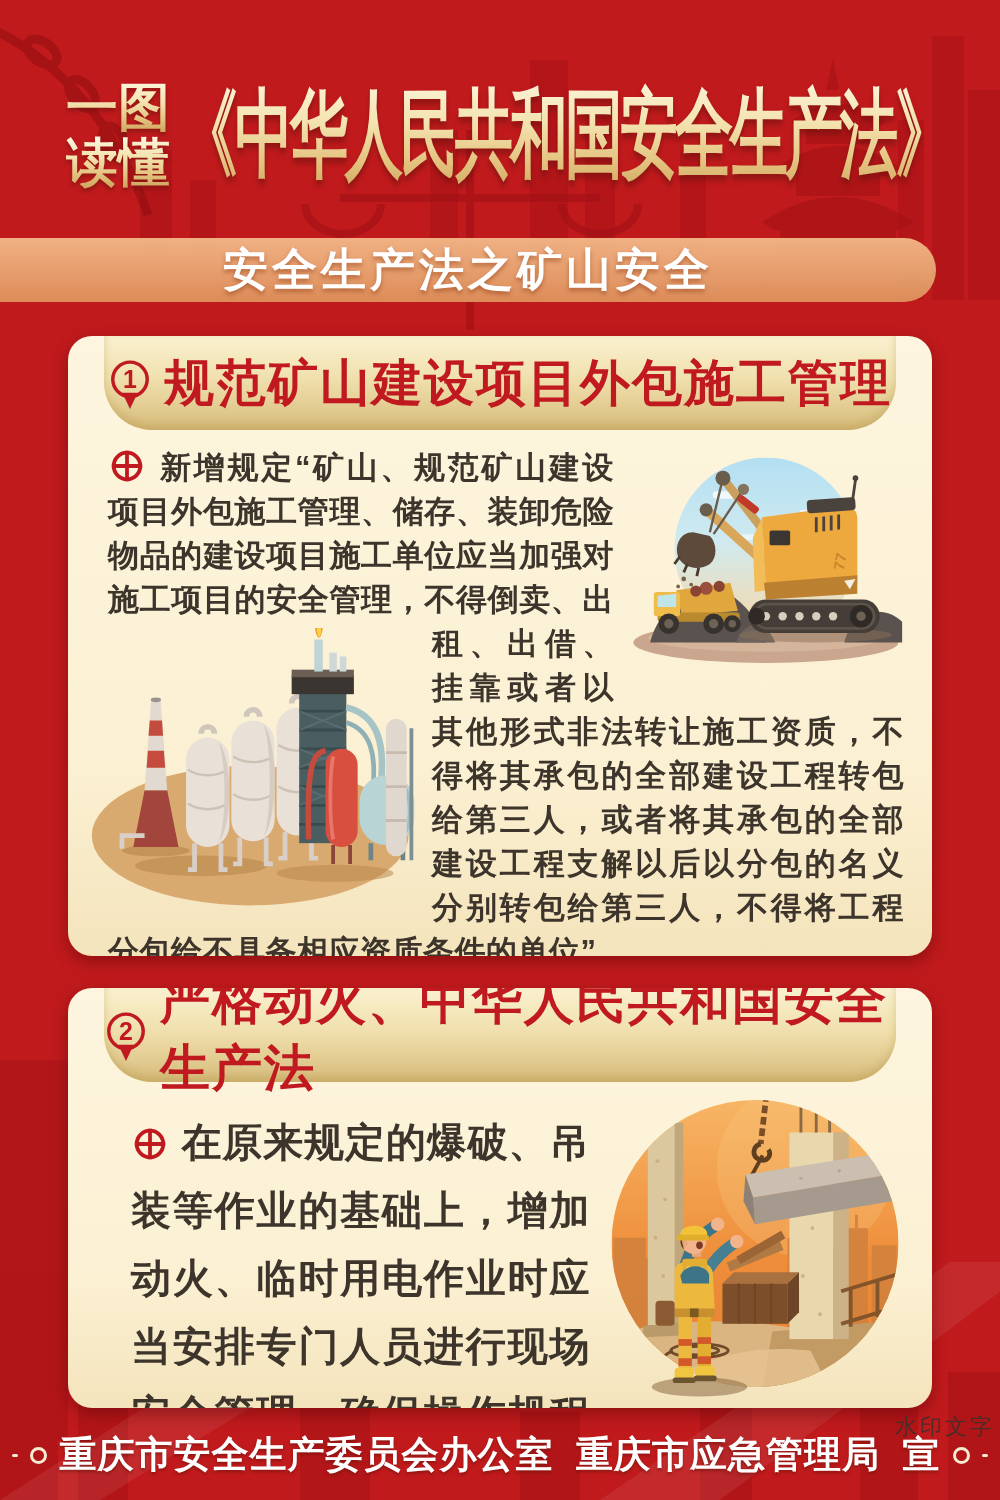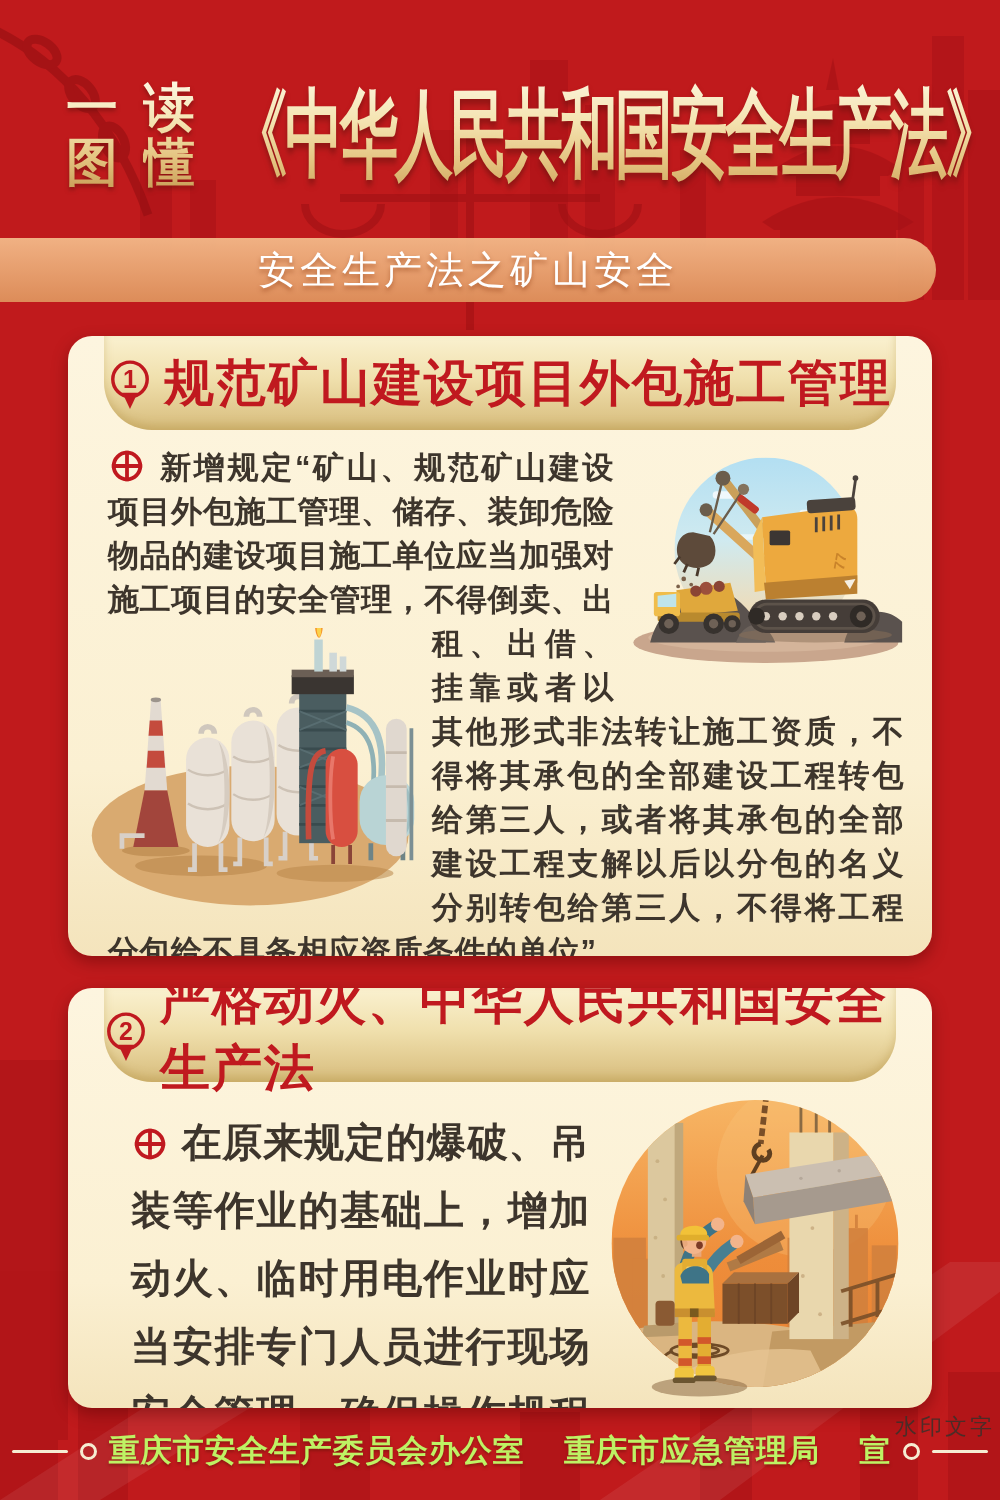--- a/index.html
+++ b/index.html
@@ -2,34 +2,34 @@
 <html><head>
 <meta charset="utf-8">
 <style>
   html,body{margin:0;padding:0;}
   .poster{position:relative;width:1000px;height:1500px;overflow:hidden;
     background:#c01a1c;font-family:"Liberation Sans",sans-serif;}
   .bg-decor{position:absolute;inset:0;pointer-events:none;}
 
   
   .title-block{position:absolute;top:80px;left:66px;display:flex;align-items:center;z-index:3;}
-  .title-prefix{display:flex;flex-direction:row;margin-right:10px;}
+  .title-prefix{display:flex;flex-direction:column;margin-right:10px;}
   .title-prefix span{font-size:52px;font-weight:900;line-height:1.06;}
   .gold-text{background:linear-gradient(180deg,#fdf8e3 0%,#f4e3b0 40%,#e3c27e 72%,#c99f58 100%);
     -webkit-background-clip:text;background-clip:text;color:transparent;
     filter:drop-shadow(0 3px 2px rgba(90,15,10,.5));}
   .title-main{display:inline-block;font-size:58px;font-weight:900;white-space:nowrap;
     letter-spacing:-3px;transform:scaleY(1.66);transform-origin:center;}
 
   
   .banner{position:absolute;top:238px;left:0;width:936px;height:64px;z-index:3;
     border-radius:0 32px 32px 0;
     background:linear-gradient(180deg,rgba(243,185,137,.95),rgba(222,146,92,.95));
     display:flex;align-items:center;justify-content:center;}
-  .banner span{font-size:38px;font-weight:400;color:#ffffff;letter-spacing:4px;
+  .banner span{font-size:45px;font-weight:700;color:#ffffff;letter-spacing:4px;
     text-shadow:0 3px 4px rgba(140,55,15,.5);}
 
   
   .card{position:absolute;left:68px;width:864px;border-radius:24px;overflow:hidden;z-index:3;
     background:linear-gradient(180deg,#fdf5df 0%,#fbf0d2 70%,#f4e4bc 100%);
     box-shadow:0 6px 16px rgba(70,0,0,.4);}
   .card1{top:336px;height:620px;}
   .card2{top:988px;height:420px;}
   .card-header{width:792px;height:94px;margin:0 auto;border-radius:0 0 48px 48px;
     background:linear-gradient(180deg,#faf1d0 0%,#f0e0ad 45%,#d7bc7c 100%);
@@ -46,22 +46,22 @@
   .illus svg{display:block;}
   .illus-excavator{float:right;width:280px;height:224px;margin:6px 0 4px 10px;}
   .illus-plant{float:left;width:330px;height:287px;margin:6px 14px 0 -20px;}
   .illus-worker{float:right;width:310px;height:318px;margin:-14px -4px 0 10px;}
 
   
   .footer{position:absolute;left:12px;right:12px;top:1430px;display:flex;align-items:center;z-index:3;}
   .footer-line{flex:1;height:3px;background:#f6ecd2;border-radius:2px;}
   .footer-ring{width:11px;height:11px;border:3px solid #f6ecd2;border-radius:50%;
     margin:0 12px;flex:0 0 auto;}
-  .footer-text{font-size:31px;font-weight:900;color:#bef264;letter-spacing:1px;white-space:pre;
-    text-shadow:0 2px 3px rgba(100,20,10,.55);font-family:Liberation Mono, monospace;}
+  .footer-text{font-size:37px;font-weight:900;color:#ffffff;letter-spacing:1px;white-space:pre;
+    text-shadow:0 2px 3px rgba(100,20,10,.55);}
 
   .watermark{position:absolute;right:5px;top:1412px;font-size:22px;letter-spacing:3px;
     color:rgba(58,48,42,.85);z-index:4;}
 </style>
 </head>
 <body>
 
 <div class="poster">
 
   <svg class="bg-decor" viewBox="0 0 1000 1500" width="1000" height="1500">

